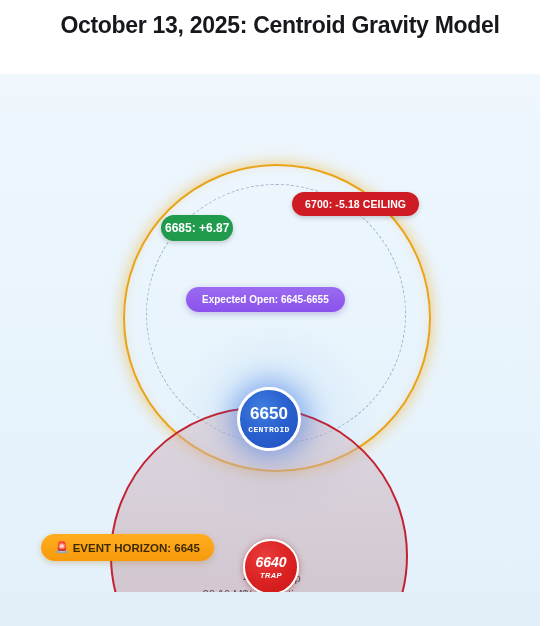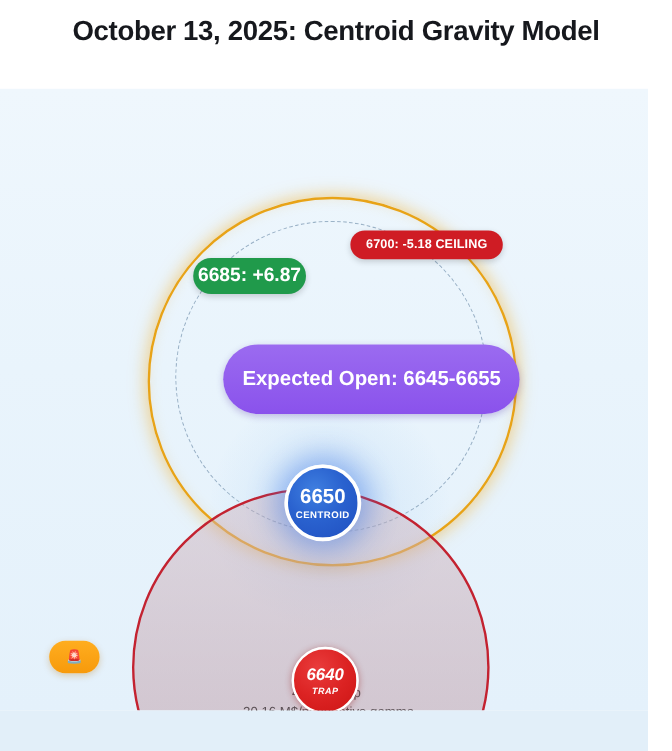--- a/index.html
+++ b/index.html
@@ -88,21 +88,21 @@
     width: 64px; height: 64px;
     border-radius: 50%;
     background: radial-gradient(circle at 38% 32%, #3f7fe0 0%, #2a62cf 45%, #1f4fc0 100%);
     border: 3px solid #ffffff;
     box-shadow: 0 0 24px 7px rgba(60,120,230,0.48);
     display: flex; flex-direction: column;
     align-items: center; justify-content: center;
     color: #ffffff;
   }
   .sun-value { font-size: 17px; font-weight: 700; line-height: 1; }
-  .sun-label { font-size: 8px; font-weight: 700; letter-spacing: 0.4px; margin-top: 3px; }
+  .sun-label { font-size: 8px; font-weight: 700; letter-spacing: 0.4px; margin-top: 3px; font-family: Liberation Mono, monospace; }
 
   
   .trap-node {
     position: absolute;
     left: 243px; top: 465px;
     width: 56px; height: 56px;
     border-radius: 50%;
     background: radial-gradient(circle at 38% 30%, #e93c3c 0%, #dc2323 50%, #cc1414 100%);
     border: 2px solid #ffffff;
     box-shadow: 0 1px 6px rgba(150,20,20,0.45);
@@ -136,38 +136,38 @@
     border-radius: 999px;
     font-weight: 700;
     white-space: nowrap;
     z-index: 8;
   }
   .badge-green {
     left: 161px; top: 141px;
     padding: 6px 4px;
     background: #209a4b;
     color: #ffffff;
-    font-size: 16px;
+    font-size: 12px;
     box-shadow: 0 2px 5px rgba(0,0,0,0.18);
   }
   .badge-red {
     left: 292px; top: 118px;
     padding: 6px 13px;
     background: #cf1c24;
     color: #ffffff;
     font-size: 10.5px;
     letter-spacing: 0.1px;
     box-shadow: 0 2px 5px rgba(0,0,0,0.18);
   }
   .badge-purple {
     left: 186px; top: 213px;
-    padding: 19px 16px;
+    padding: 7px 16px;
     background: linear-gradient(180deg,#9b6bf0 0%, #8a52ec 100%);
     color: #ffffff;
-    font-size: 17px;
+    font-size: 10px;
     box-shadow: 0 2px 6px rgba(80,40,160,0.28);
   }
   .badge-orange {
     left: 41px; top: 460px;
     padding: 7px 14px;
     background: linear-gradient(180deg,#ffad1f 0%, #f79a0c 100%);
     color: #3d2a00;
     font-size: 11.5px;
     box-shadow: 0 2px 6px rgba(180,110,0,0.3);
   }
@@ -208,19 +208,20 @@
     </div>
 
     <div class="badge badge-green">6685: +6.87</div>
 
     <div class="badge badge-red">6700: -5.18 CEILING</div>
 
     <div class="badge badge-purple">Expected Open: 6645-6655</div>
 
     <div class="badge badge-orange">
       <span class="siren">🚨</span>
+      <span>EVENT HORIZON: 6645</span>
     </div>
 
   </div>
 
   <div class="stage-fill-bottom"></div>
 
 </div>
 
 </body></html>

